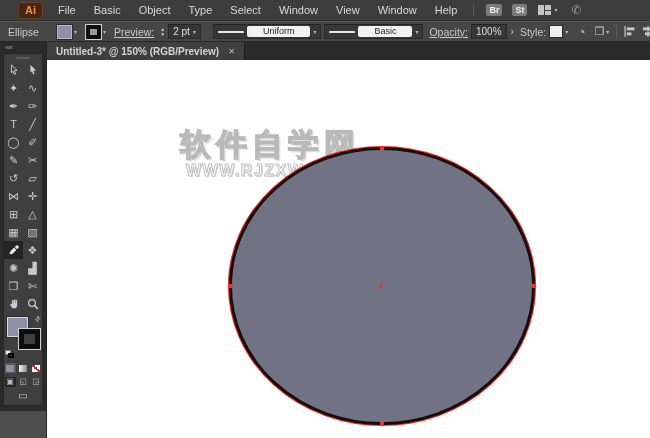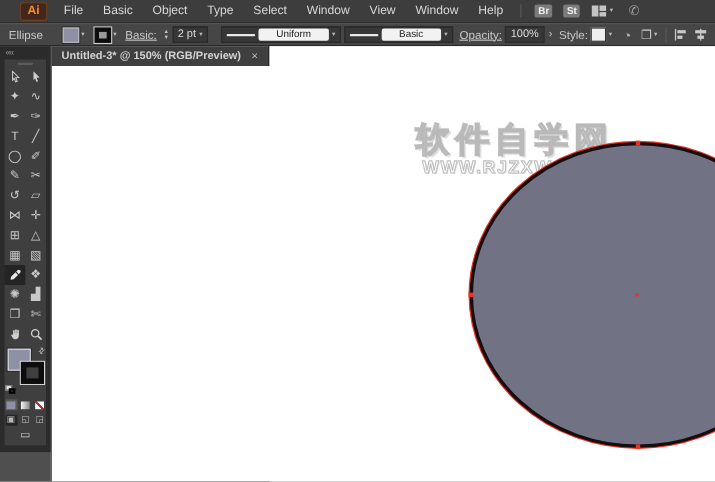--- a/index.html
+++ b/index.html
@@ -77,21 +77,21 @@
   .sw-mini i:nth-child(1){ left:0; top:0; width:6px; height:5px; background:#E8E8E8; border:1px solid #777; }
   .sw-mini i:nth-child(2){ left:3px; top:3px; width:6px; height:5px; background:#3F3F3F; border:2px solid #000; }
   .colorrow,.drawrow{ display:flex; justify-content:center; gap:2px; padding:2px 0; }
   .cbtn{ width:11px; height:10px; display:flex; align-items:center; justify-content:center; }
   .cbtn.active{ background:#5A5A5A; border-radius:1px; }
   .cbtn i{ width:8px; height:7px; display:block; }
   .dbtn{ width:11px; height:10px; color:#B9B9B9; font-size:8px; line-height:10px; text-align:center; }
   .dbtn.active{ background:#262626; border-radius:1px; }
   .screenmode{ text-align:center; color:#C9C9C9; font-size:10px; line-height:14px; height:16px; }
 
-  .right{ flex:1; min-width:0; display:flex; flex-direction:row; border-left:1px solid #222; }
+  .right{ flex:1; min-width:0; display:flex; flex-direction:column; border-left:1px solid #222; }
   .tabbar{ height:18px; background:#2A2A2A; display:flex; }
   .tab{ background:#3F3F3F; color:#D4D4D4; font-size:10px; font-weight:bold; display:flex;
         align-items:center; gap:9px; padding:0 9px; border-right:1px solid #1E1E1E; }
   .tab .close{ color:#B9B9B9; font-size:8px; font-weight:normal; }
   .canvas{ flex:1; background:#FFF; position:relative; overflow:hidden; }
   .canvas svg{ position:absolute; left:0; top:0; }
   .wm1{ position:absolute; left:133px; top:64px; font-size:31px; font-weight:bold; letter-spacing:5px;
         color:#FFF; -webkit-text-stroke:1.2px #B9B9B9;
         text-shadow:2px 2px 1px #DCDCDC, -1px -1px 0 #EFEFEF; font-family:"DejaVu Sans", sans-serif; }
   .wm2{ position:absolute; left:139px; top:102px; font-size:16px; font-weight:bold; letter-spacing:1.5px;
@@ -132,21 +132,21 @@
   <div class="controlbar">
     <span class="cb-label">Ellipse</span>
     <div class="swatch-group" style="margin-left:18px;">
       <span class="fill-swatch js-fill" style="background: rgb(142, 145, 166);"></span>
       <span class="chev">▾</span>
     </div>
     <div class="swatch-group">
       <span class="stroke-swatch"></span>
       <span class="chev">▾</span>
     </div>
-    <a class="cb-link">Basic:</a>
+    <a class="cb-link">Preview:</a>
     <div class="stepper">
       <span>▲</span>
       <span>▼</span>
     </div>
     <div class="field">
       <span>2 pt</span>
       <span class="chev">▾</span>
     </div>
     <div class="field" style="margin-left:12px;">
       <span class="pline"></span>

